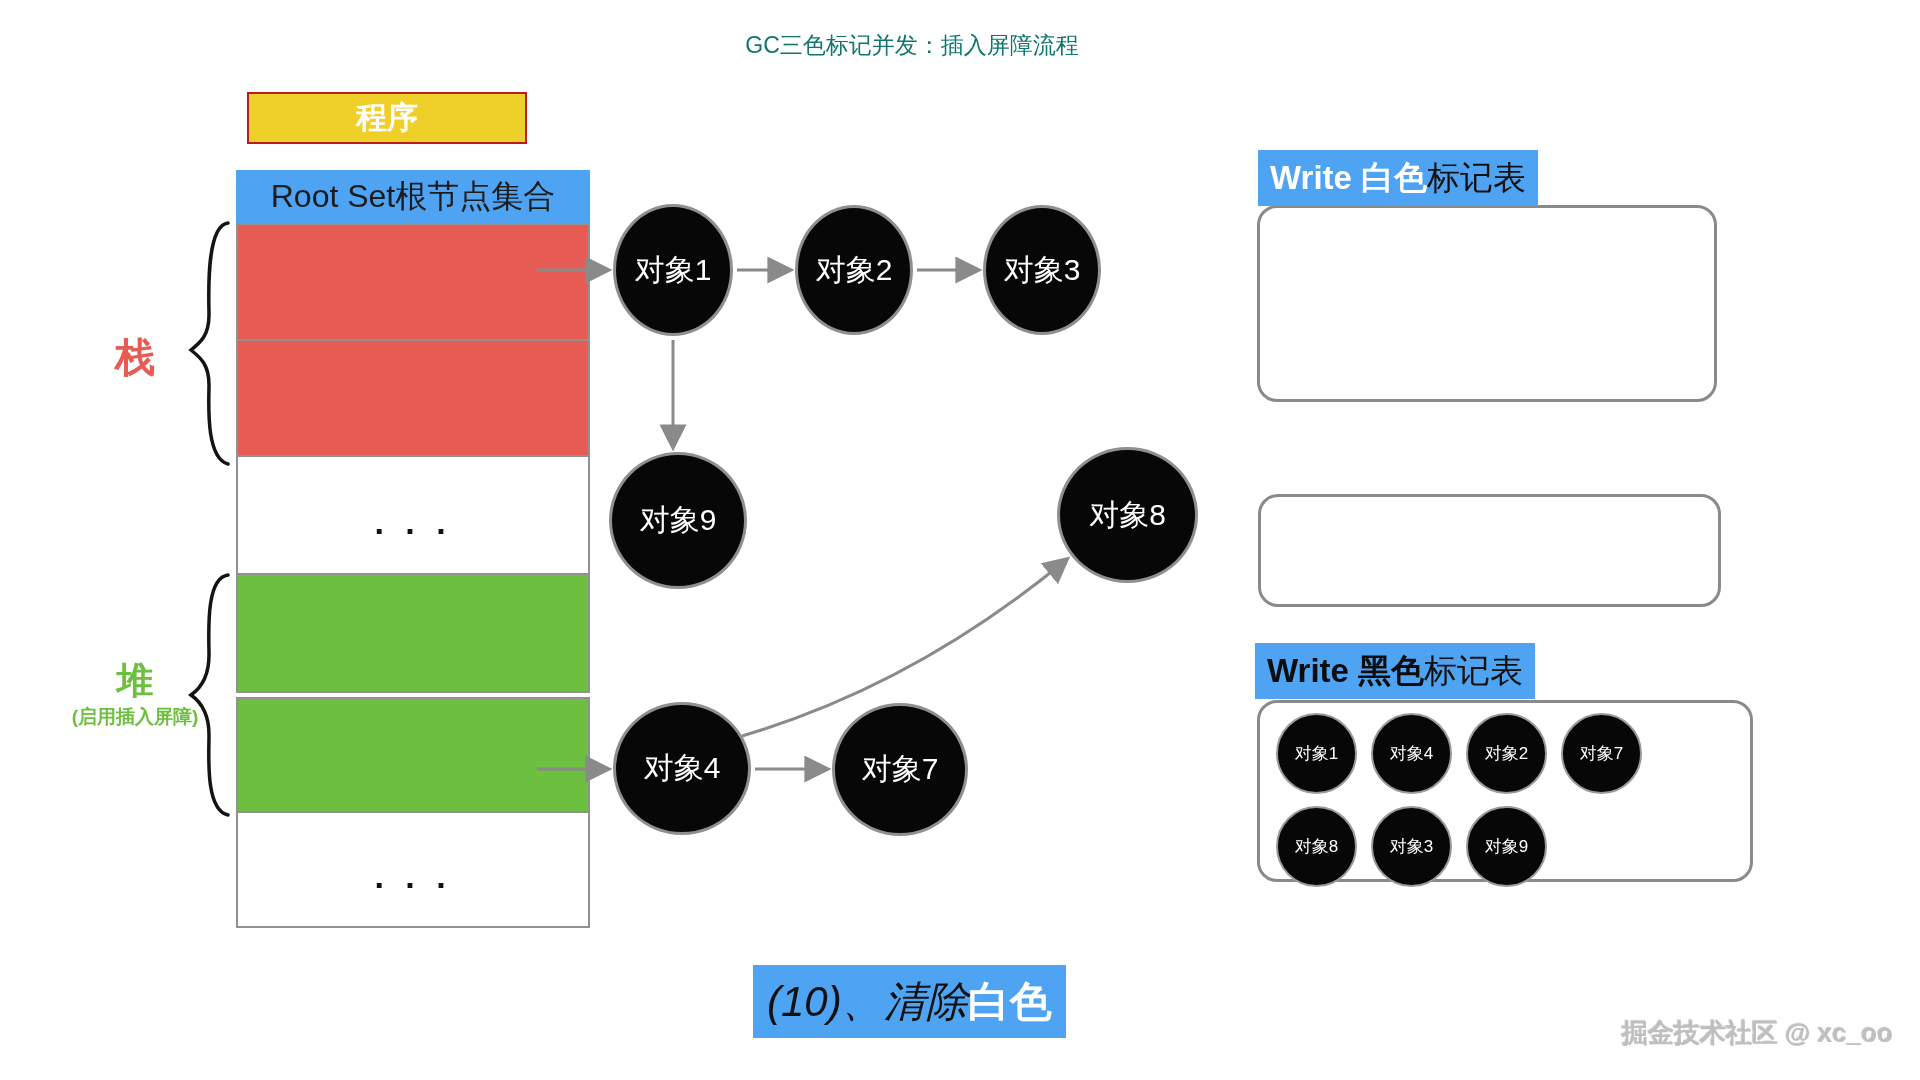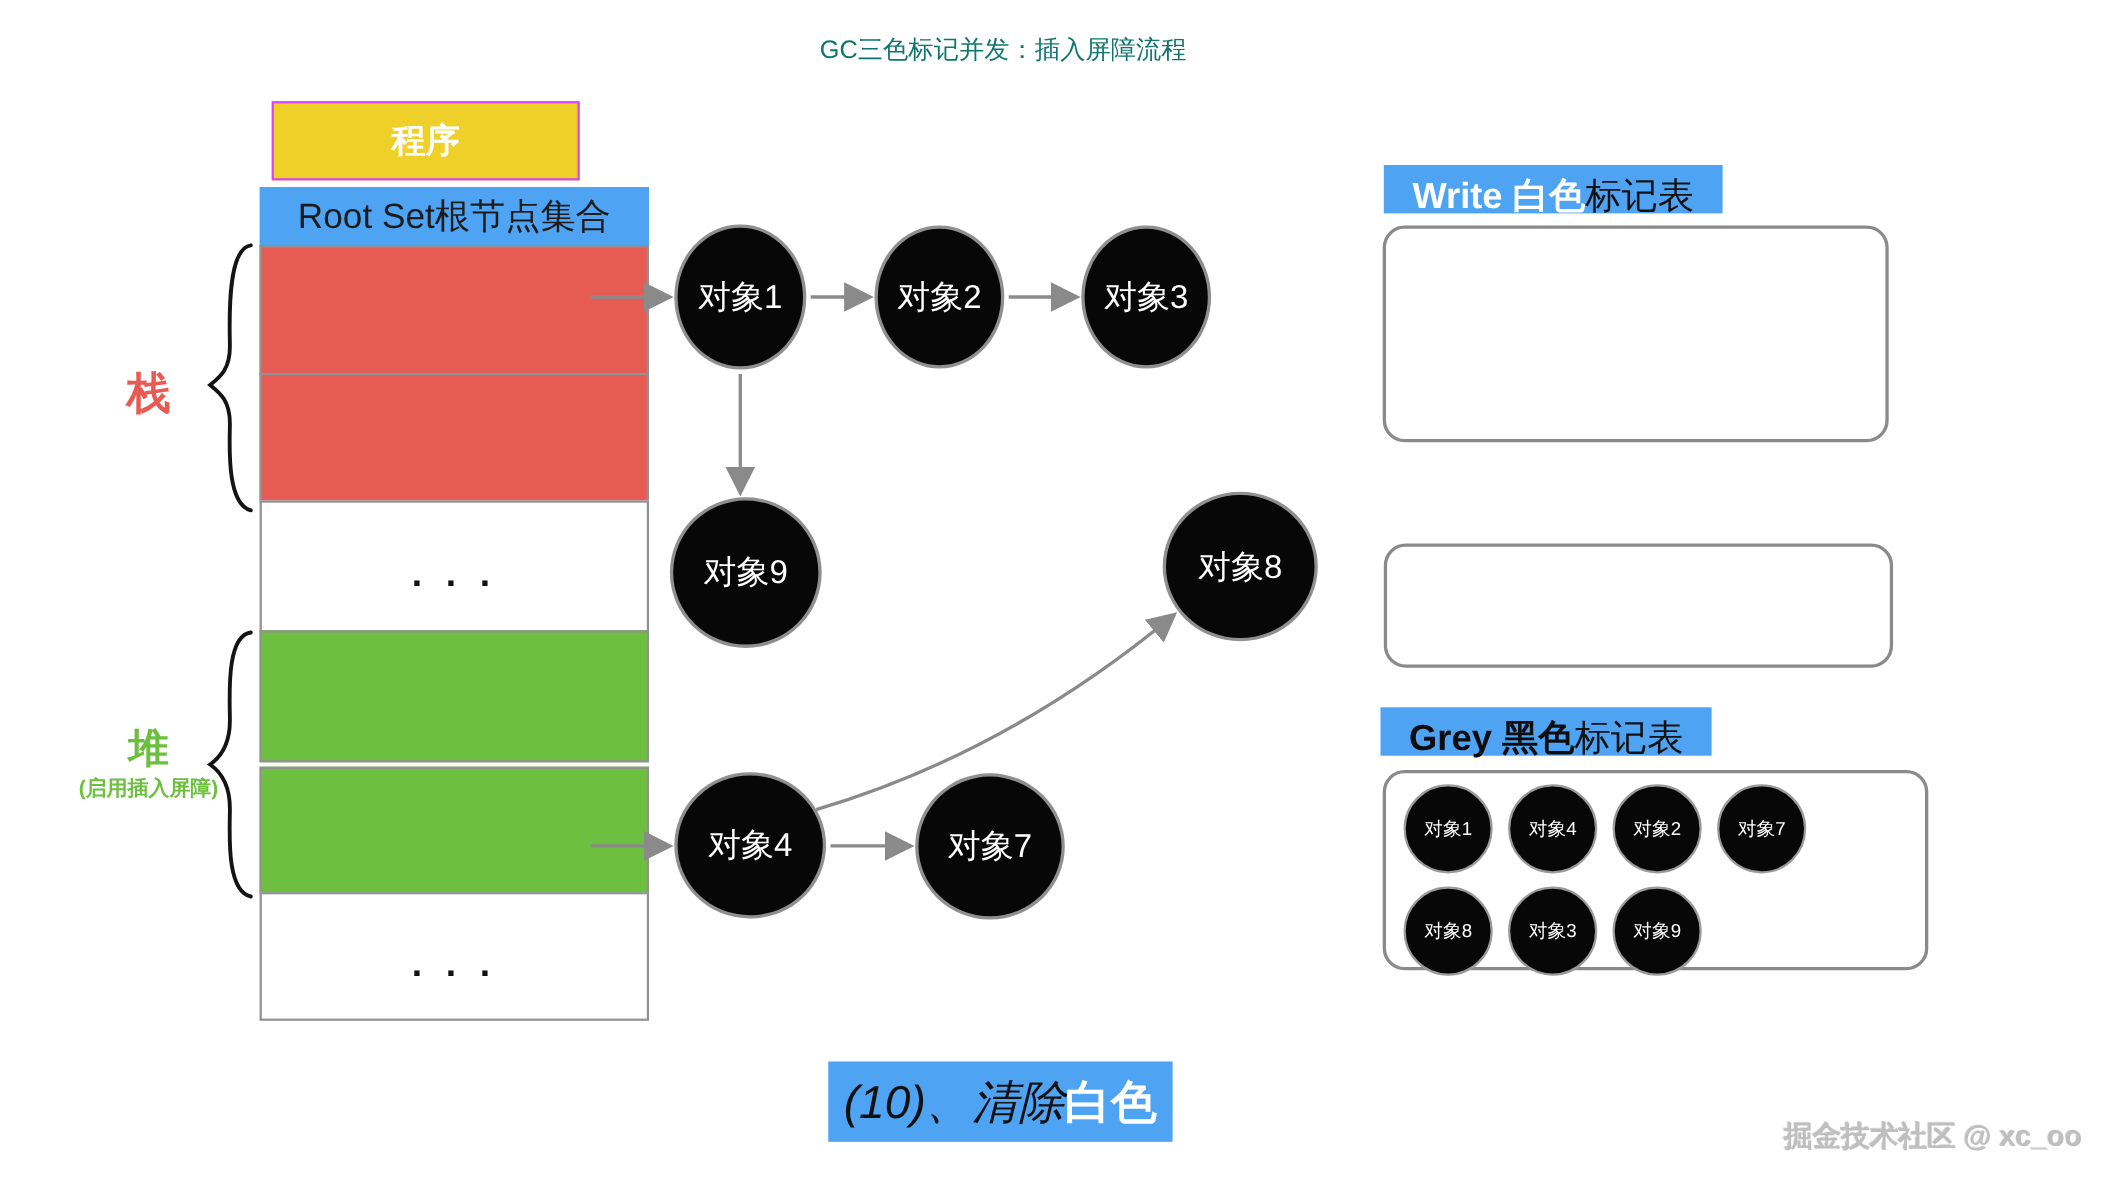--- a/index.html
+++ b/index.html
@@ -6,22 +6,22 @@
     --blue:#4EA3F3; --red:#E65C55; --green:#6CBF3F; --yellow:#EFD028;
     --line:#8a8a8a; --ink:#141414;
   }
   html,body{margin:0;padding:0;background:#fff;}
   .canvas{position:relative;width:1920px;height:1080px;background:#fff;overflow:hidden;
           font-family:"Liberation Sans","DejaVu Sans",sans-serif;}
   .abs{position:absolute;box-sizing:border-box;}
   .title{left:0;top:30px;width:1824px;text-align:center;font-size:23px;font-weight:400;color:#0f766e;}
   
   .blk{left:236px;width:354px;border:2px solid #919191;background:#fff;}
-  .blk.program{left:247px;top:92px;width:280px;height:72px;background:var(--yellow);
-       border:2px solid #d946ef;display:flex;align-items:center;justify-content:center;
+  .blk.program{left:247px;top:92px;width:280px;height:52px;background:var(--yellow);
+       border:2px solid #b91c1c;display:flex;align-items:center;justify-content:center;
        color:#fff;font-size:31px;font-weight:700;}
   .blk.rootset{top:170px;height:54px;background:var(--blue);border:none;display:flex;
        align-items:center;justify-content:center;color:#1c1c1c;font-size:32px;white-space:nowrap;}
   .blk.red1{top:223px;height:118px;background:var(--red);}
   .blk.red2{top:339px;height:118px;background:var(--red);}
   .blk.white1{top:455px;height:120px;}
   .blk.green1{top:573px;height:120px;background:var(--green);}
   .blk.green2{top:697px;height:116px;background:var(--green);}
   .blk.white2{top:811px;height:117px;}
   .dots{display:flex;align-items:center;justify-content:center;color:#111;
@@ -35,21 +35,21 @@
   .obj{background:#070707;border:3px solid #8f8f8f;border-radius:50%;color:#fff;
        display:flex;align-items:center;justify-content:center;font-size:30px;z-index:2;}
   .o1{left:613px;top:204px;width:120px;height:132px;}
   .o2{left:795px;top:205px;width:118px;height:130px;}
   .o3{left:983px;top:205px;width:118px;height:130px;}
   .o9{left:609px;top:452px;width:138px;height:137px;}
   .o4{left:613px;top:702px;width:138px;height:133px;}
   .o7{left:832px;top:703px;width:136px;height:133px;}
   .o8{left:1057px;top:447px;width:141px;height:136px;}
   
-  .tag{background:var(--blue);padding:0 26px;height:44px;line-height:56px;font-size:33px;
+  .tag{background:var(--blue);padding:0 12px;height:56px;line-height:56px;font-size:33px;
        white-space:nowrap;z-index:3;}
   .tag .hl{font-weight:700;}
   .tag.write{left:1258px;top:150px;} .tag.write .hl{color:#fff;}
   .tag.grey{left:1260px;top:448px;}  .tag.grey .hl{color:#b9b9ae;}
   .tag.blackt{left:1255px;top:643px;} .tag.blackt .hl{color:#0d0d0d;}
   .tag .rest{color:#111;font-weight:400;}
   .box{border:3px solid #8a8a8a;border-radius:20px;background:#fff;z-index:1;}
   .box.write{left:1257px;top:205px;width:460px;height:197px;}
   .box.grey{left:1258px;top:494px;width:463px;height:113px;}
   .box.blackb{left:1257px;top:700px;width:496px;height:182px;
@@ -114,21 +114,21 @@
   <div class="abs obj o8">对象8</div>
 
   <div class="abs tag write">
     <span class="hl">Write 白色</span><span class="rest">标记表</span>
   </div>
   <div class="abs box write"></div>
 
   <div class="abs box grey"></div>
 
   <div class="abs tag blackt">
-    <span class="hl">Grey 黑色</span><span class="rest">标记表</span>
+    <span class="hl">Write 黑色</span><span class="rest">标记表</span>
   </div>
   <div class="abs box blackb">
 
       <div class="mini">对象1</div>
 
       <div class="mini">对象4</div>
 
       <div class="mini">对象2</div>
 
       <div class="mini">对象7</div>

